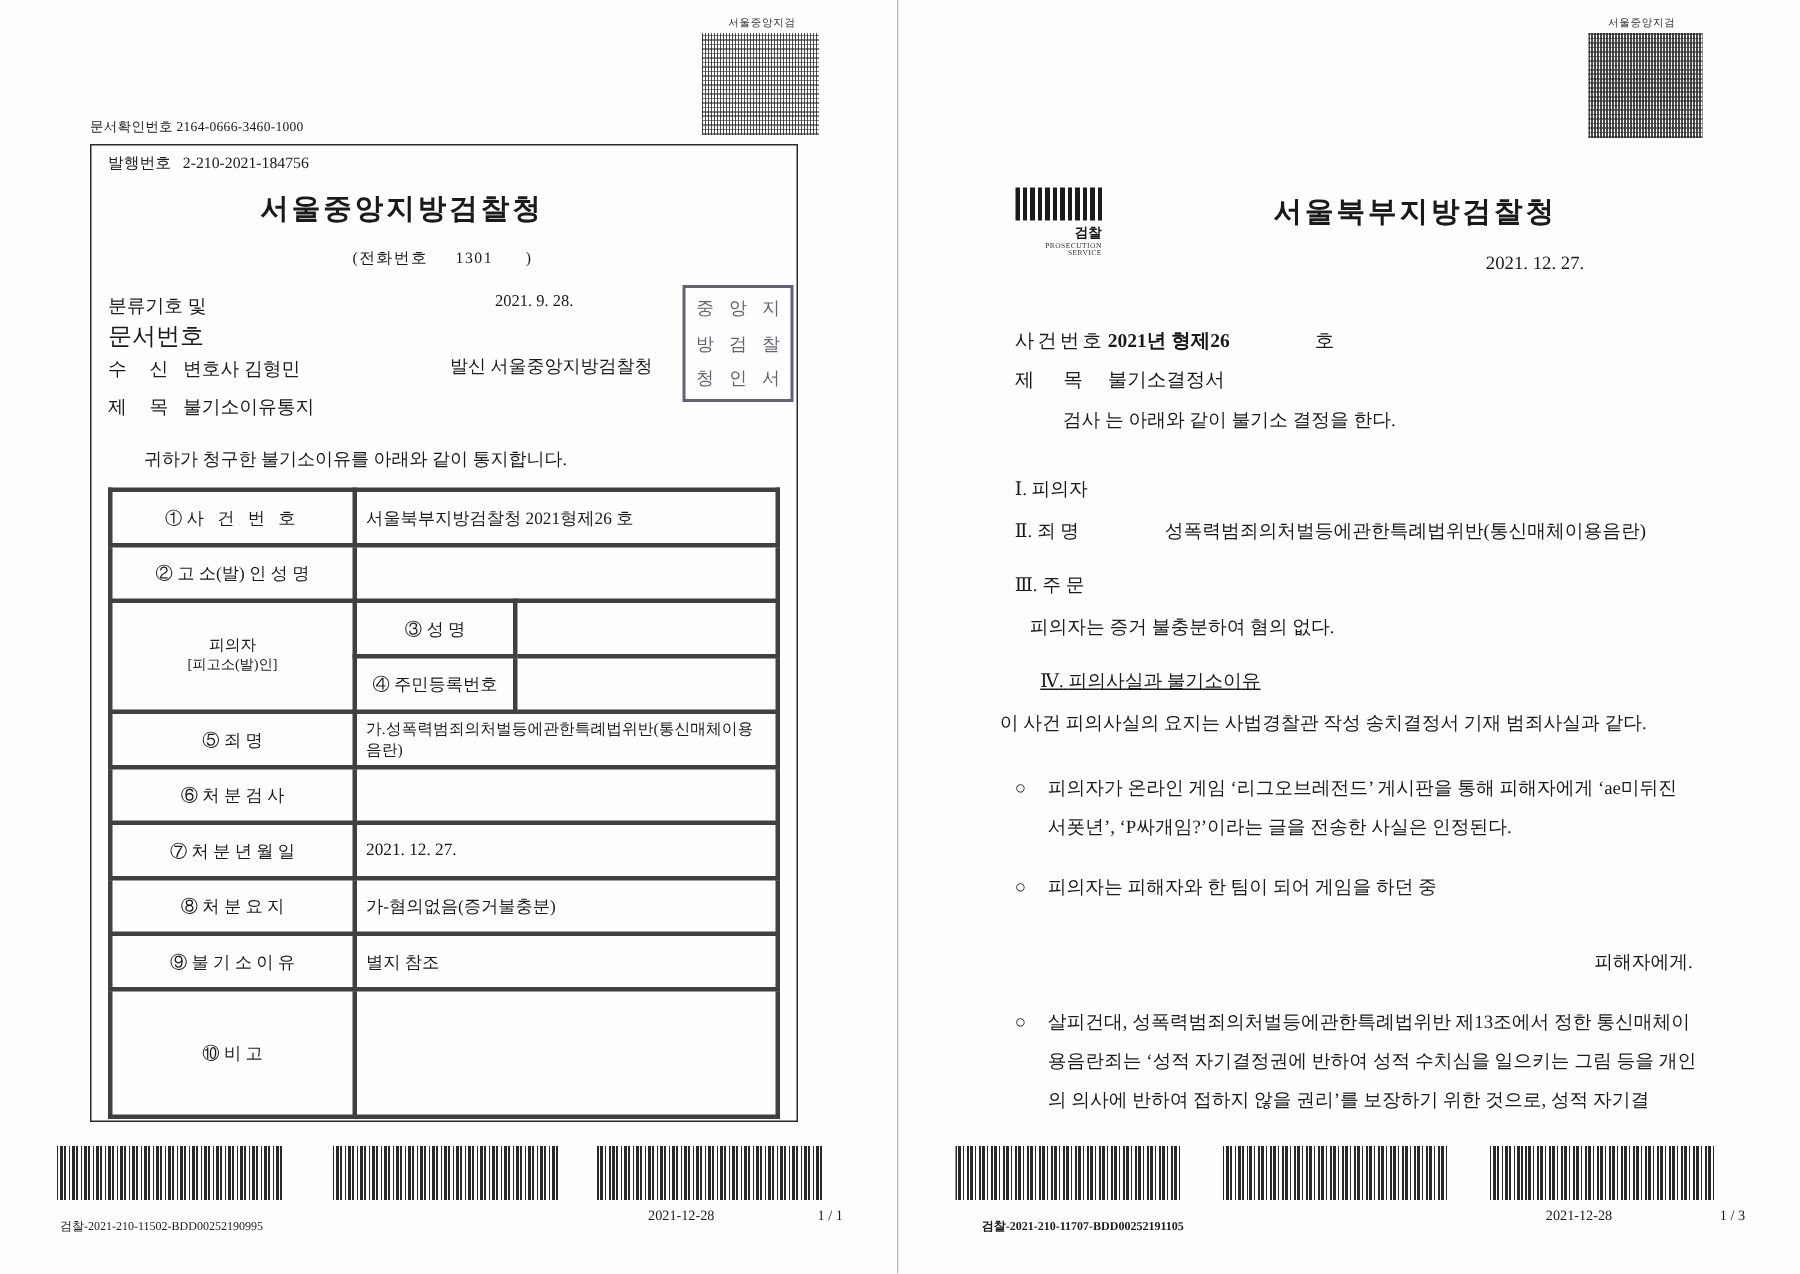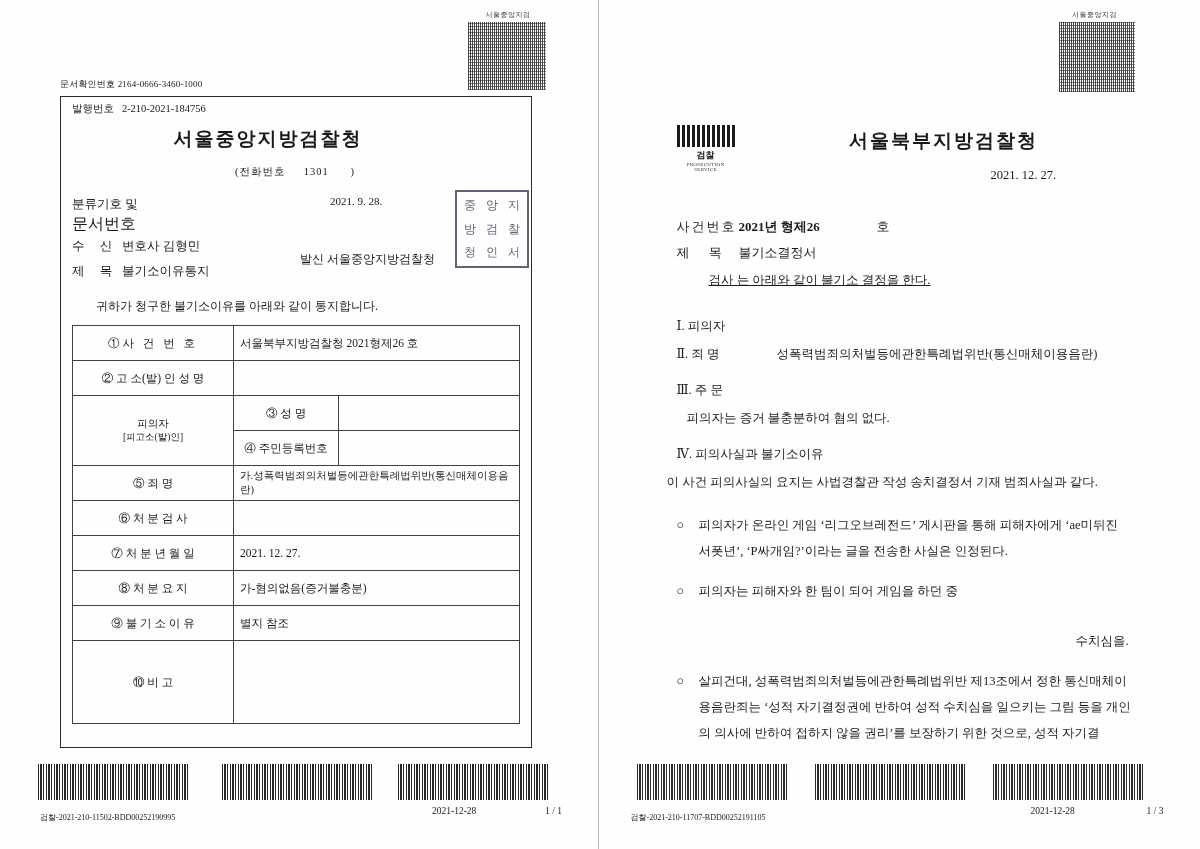--- a/index.html
+++ b/index.html
@@ -87,21 +87,21 @@
     letter-spacing: 1px;
   }
   .l-date {
     left: 330px; top: 195px;
     font-size: 11px;
   }
   .l-class1 { left: 72px; top: 196px; font-size: 12.5px; }
   .l-class2 { left: 72px; top: 214px; font-size: 16px; }
   .l-recv-label { left: 72px; top: 238px; font-size: 12.5px; letter-spacing: 6px; }
   .l-recv-val { left: 122px; top: 238px; font-size: 12.5px; }
-  .l-sender { left: 300px; top: 236px; font-size: 12px; margin-top: 15px; }
+  .l-sender { left: 300px; top: 236px; font-size: 12px; }
   .l-subject-label { left: 72px; top: 263px; font-size: 12.5px; letter-spacing: 6px; }
   .l-subject-val { left: 122px; top: 263px; font-size: 12.5px; }
   .l-notice {
     left: 96px; top: 298px;
     font-size: 12px;
   }
   .seal {
     left: 455px; top: 190px;
     width: 74px; height: 78px;
     border: 2px solid #3b3550;
@@ -120,21 +120,21 @@
   .seal span { display: block; width: 30%; text-align: center; }
 
   .l-table {
     position: absolute;
     left: 72px; top: 325px;
     width: 448px;
     border-collapse: collapse;
     font-size: 11.5px;
   }
   .l-table td {
-    border: 1px solid #404040;
+    border: 3px solid #404040;
     height: 30px;
     padding: 2px 6px;
     vertical-align: middle;
   }
   .l-table td.lbl {
     width: 148px;
     text-align: center;
     white-space: nowrap;
   }
   .l-table td.sublbl {
@@ -151,21 +151,21 @@
   .spread3 { letter-spacing: 3px; }
 
   .l-foot-left { left: 40px; top: 812px; font-size: 8px; }
   .l-foot-date { left: 432px; top: 806px; font-size: 9.5px; }
   .l-foot-page { left: 545px; top: 806px; font-size: 9.5px; }
 
   
   .r-emblem {
     left: 78px; top: 125px;
     width: 58px;
-    text-align: center;
+    text-align: right;
   }
   .r-emblem .bars {
     height: 22px;
     background-image: repeating-linear-gradient(90deg, #1b1b1b 0px, #1b1b1b 3px, #fff 3px, #fff 5px);
     margin-bottom: 2px;
   }
   .r-emblem .k { font-size: 9px; font-weight: bold; }
   .r-emblem .e { font-size: 5px; letter-spacing: .3px; color: #333; }
 
   .r-title {
@@ -175,34 +175,34 @@
     font-size: 19px;
     font-weight: bold;
     letter-spacing: 2px;
   }
   .r-date { left: 392px; top: 168px; font-size: 12.5px; }
   .r-case-lbl { left: 78px; top: 218px; font-size: 13px; letter-spacing: 2px; }
   .r-case-val { left: 140px; top: 218px; font-size: 13px; font-weight: bold; }
   .r-case-ho { left: 278px; top: 218px; font-size: 13px; }
   .r-subj-lbl { left: 78px; top: 244px; font-size: 13px; letter-spacing: 8px; }
   .r-subj-val { left: 140px; top: 244px; font-size: 13px; }
-  .r-pros { left: 110px; top: 272px; font-size: 12.5px; text-decoration: underline; }
+  .r-pros { left: 110px; top: 272px; font-size: 12.5px; }
 
   .r-s1 { left: 78px; top: 318px; font-size: 12.5px; }
   .r-s2 { left: 78px; top: 346px; font-size: 12.5px; }
   .r-s2v { left: 178px; top: 346px; font-size: 12.5px; }
   .r-s3 { left: 78px; top: 382px; font-size: 12.5px; }
   .r-s3v { left: 88px; top: 410px; font-size: 12.5px; }
-  .r-s4 { left: 78px; top: 446px; font-size: 12.5px; }
+  .r-s4 { left: 95px; top: 446px; font-size: 12.5px; text-decoration: underline; }
   .r-s4v { left: 68px; top: 474px; font-size: 12.5px; }
 
   .r-p { position: absolute; font-size: 12.5px; line-height: 26px; }
   .r-p .bullet { position: absolute; left: -22px; top: 0; }
 
-  .r-foot-left { left: 32px; top: 812px; font-size: 8px; }
+  .r-foot-left { left: 56px; top: 812px; font-size: 8px; font-weight: bold; }
   .r-foot-date { left: 432px; top: 806px; font-size: 9.5px; }
   .r-foot-page { left: 548px; top: 806px; font-size: 9.5px; }
 </style>
 </head>
 <body>
 
 <div class="page-wrap">
 
   <div class="doc doc-left">
 
@@ -393,21 +393,21 @@
       <span class="bullet">○</span>
       <span>피의자가 온라인 게임 ‘리그오브레전드’ 게시판을 통해 피해자에게 ‘ae미뒤진 서폿년’, ‘P싸개임?’이라는 글을 전송한 사실은 인정된다.</span>
     </div>
 
     <div class="r-p" style="left:100px; top:578px; width:430px;">
       <span class="bullet">○</span>
       <span>피의자는 피해자와 한 팀이 되어 게임을 하던 중</span>
     </div>
 
     <div class="r-p" style="left:100px; top:628px; width:430px; text-align:right;">
-      <span>수치심을.</span>
+      <span>피해자에게.</span>
     </div>
 
     <div class="r-p" style="left:100px; top:668px; width:436px;">
       <span class="bullet">○</span>
       <span>살피건대, 성폭력범죄의처벌등에관한특례법위반 제13조에서 정한 통신매체이용음란죄는 ‘성적 자기결정권에 반하여 성적 수치심을 일으키는 그림 등을 개인의 의사에 반하여 접하지 않을 권리’를 보장하기 위한 것으로, 성적 자기결</span>
     </div>
 
     <div class="abs barcode" style="left:38px; top:764px; width:150px; height:36px;"></div>
     <div class="abs barcode" style="left:216px; top:764px; width:150px; height:36px;"></div>
     <div class="abs barcode" style="left:394px; top:764px; width:150px; height:36px;"></div>

